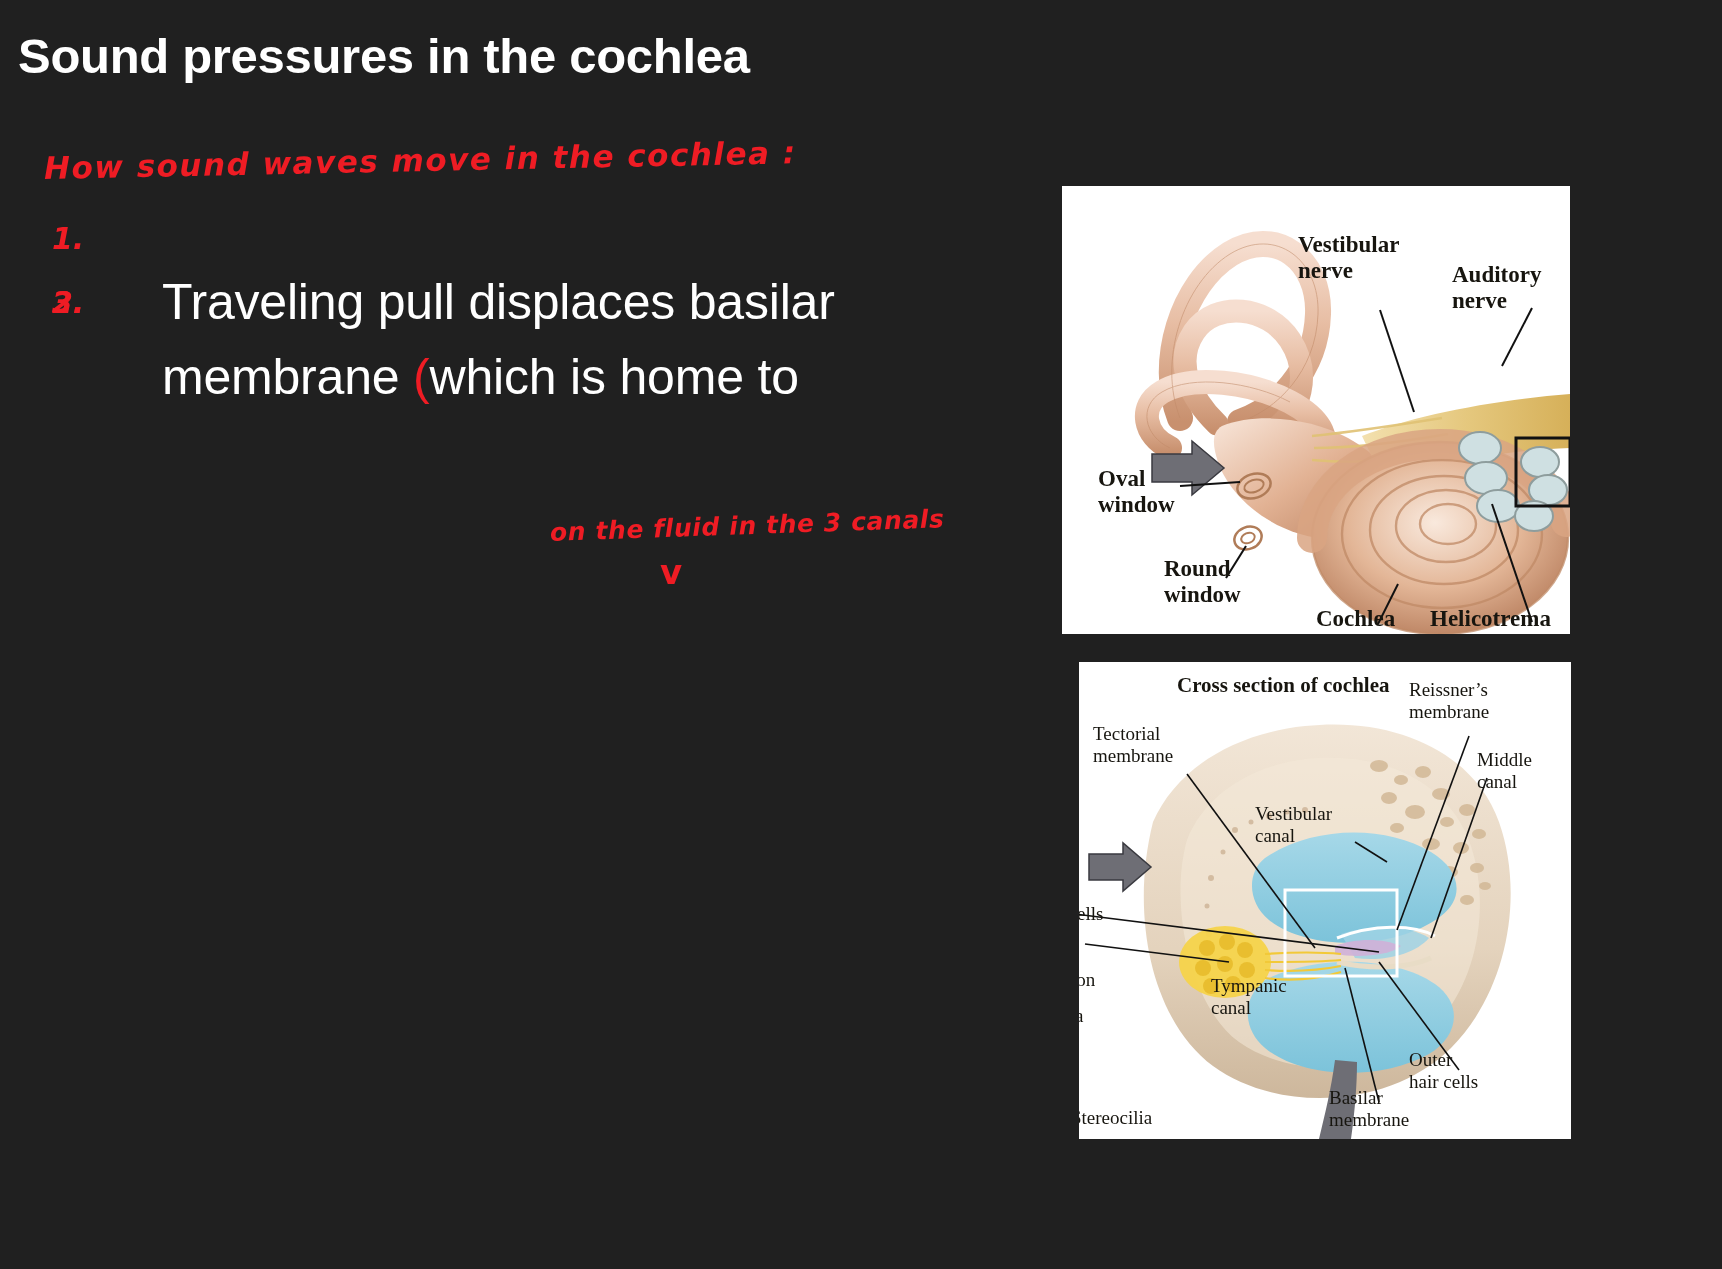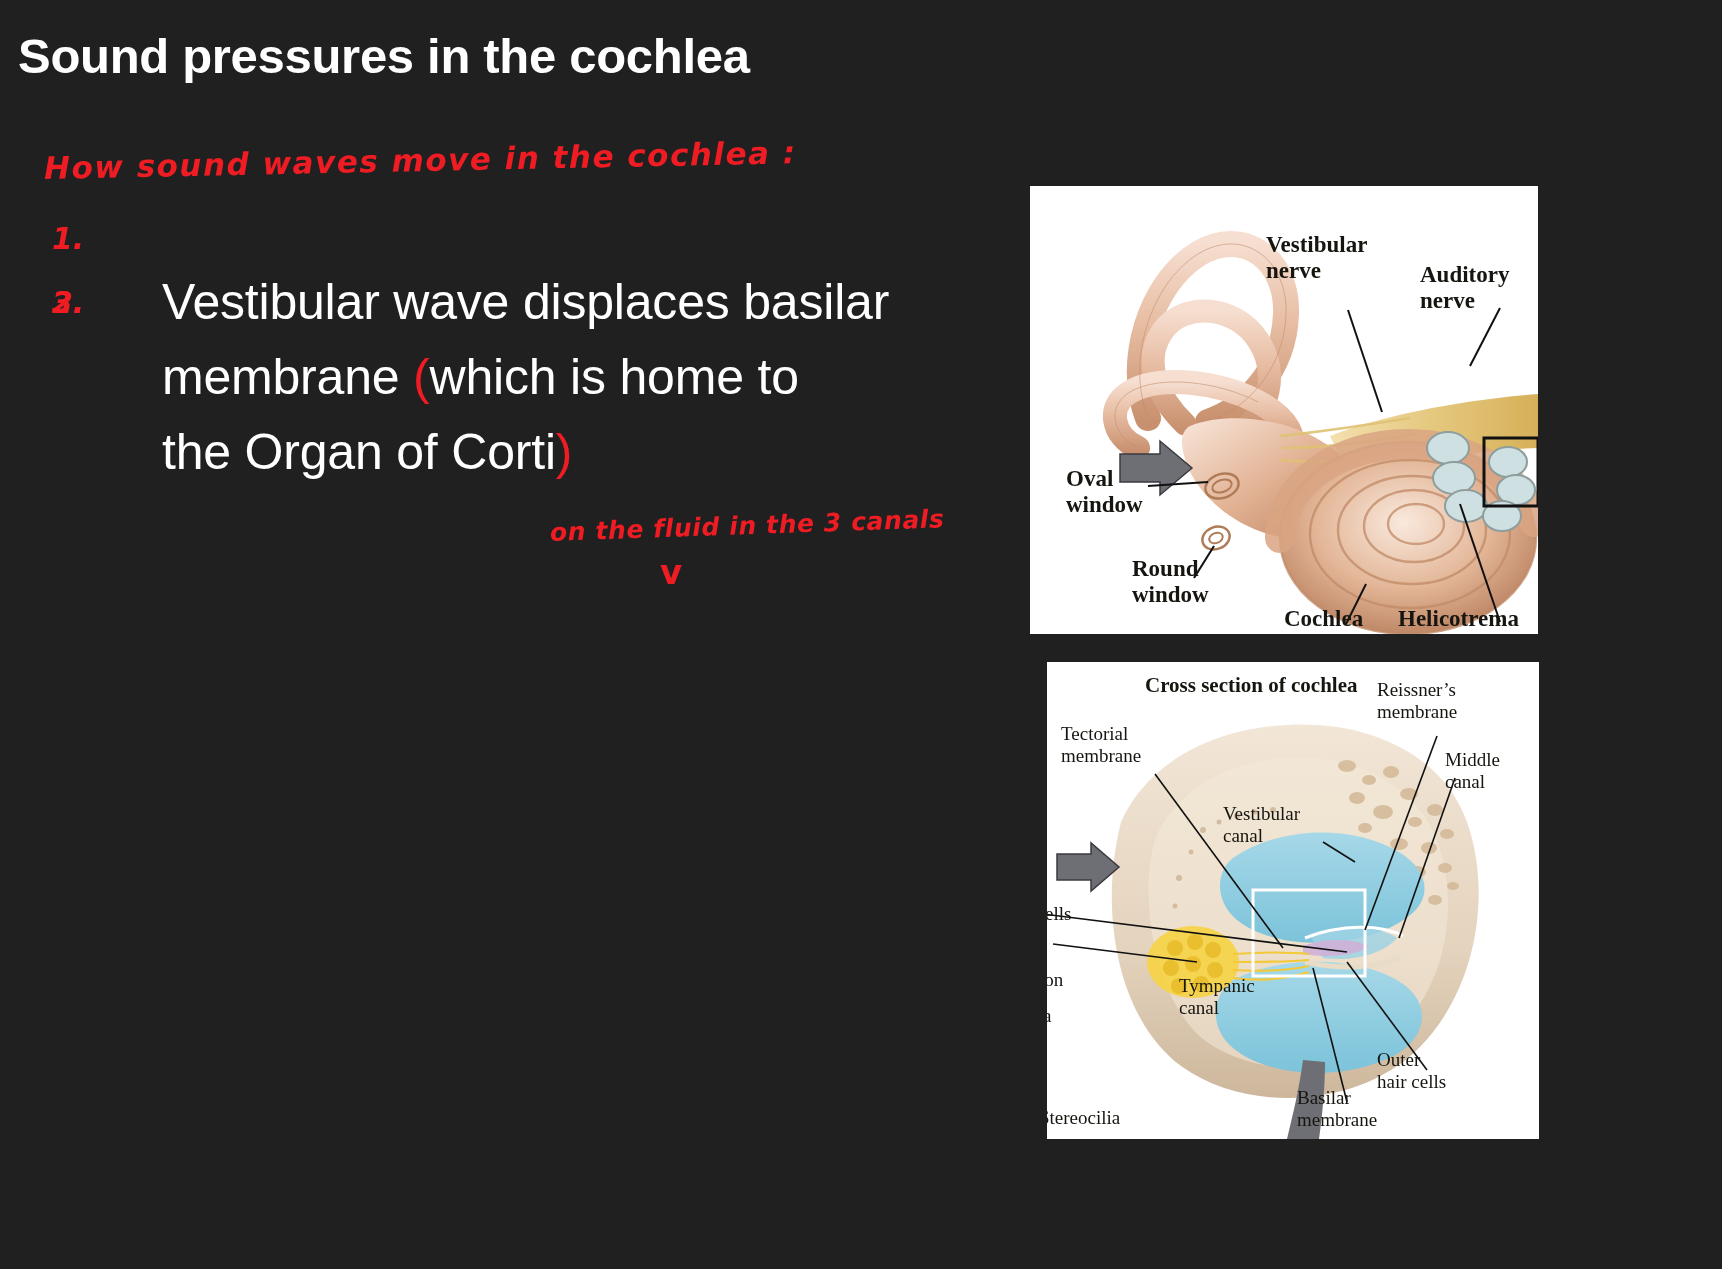--- a/index.html
+++ b/index.html
@@ -83,20 +83,21 @@
   #bullet-3{margin-top:58px;}
   #bullet-1 .num{top:16px;}
   #bullet-2 .num{top:20px;}
   #bullet-3 .num{top:20px;}
 
   
   .figure{
     position:absolute;
     background:#ffffff;
     overflow:hidden;
+    margin-left:32px;
   }
   #figure-ear{left:1030px;top:186px;width:508px;height:448px;}
   #figure-cross{left:1047px;top:662px;width:492px;height:477px;}
 </style>
 </head>
 <body>
 
 <div class="slide">
 
   <div class="title">Sound pressures in the cochlea</div>
@@ -109,23 +110,22 @@
       <span class="num">1.</span>
     </div>
 
     <div class="bullet" id="bullet-2">
       <span class="num">2.</span>
     </div>
 
     <div class="bullet" id="bullet-3">
       <span class="num">3.</span>
       <div class="body">
-        <div>Vestibular wave displaces basilar</div>
+        <div>Traveling pull displaces basilar</div>
         <div><span>membrane </span><span class="red">(</span><span>which is home to</span></div>
-        <div><span>the Organ of Corti</span><span class="red">)</span></div>
       </div>
     </div>
 
   </div>
 
   <div class="hand hand-insert">on the fluid in the 3 canals</div>
   <div class="caret-mark">v</div>
 
   <div class="figure" id="figure-ear">
     <svg width="508" height="448" viewBox="0 0 508 448">

